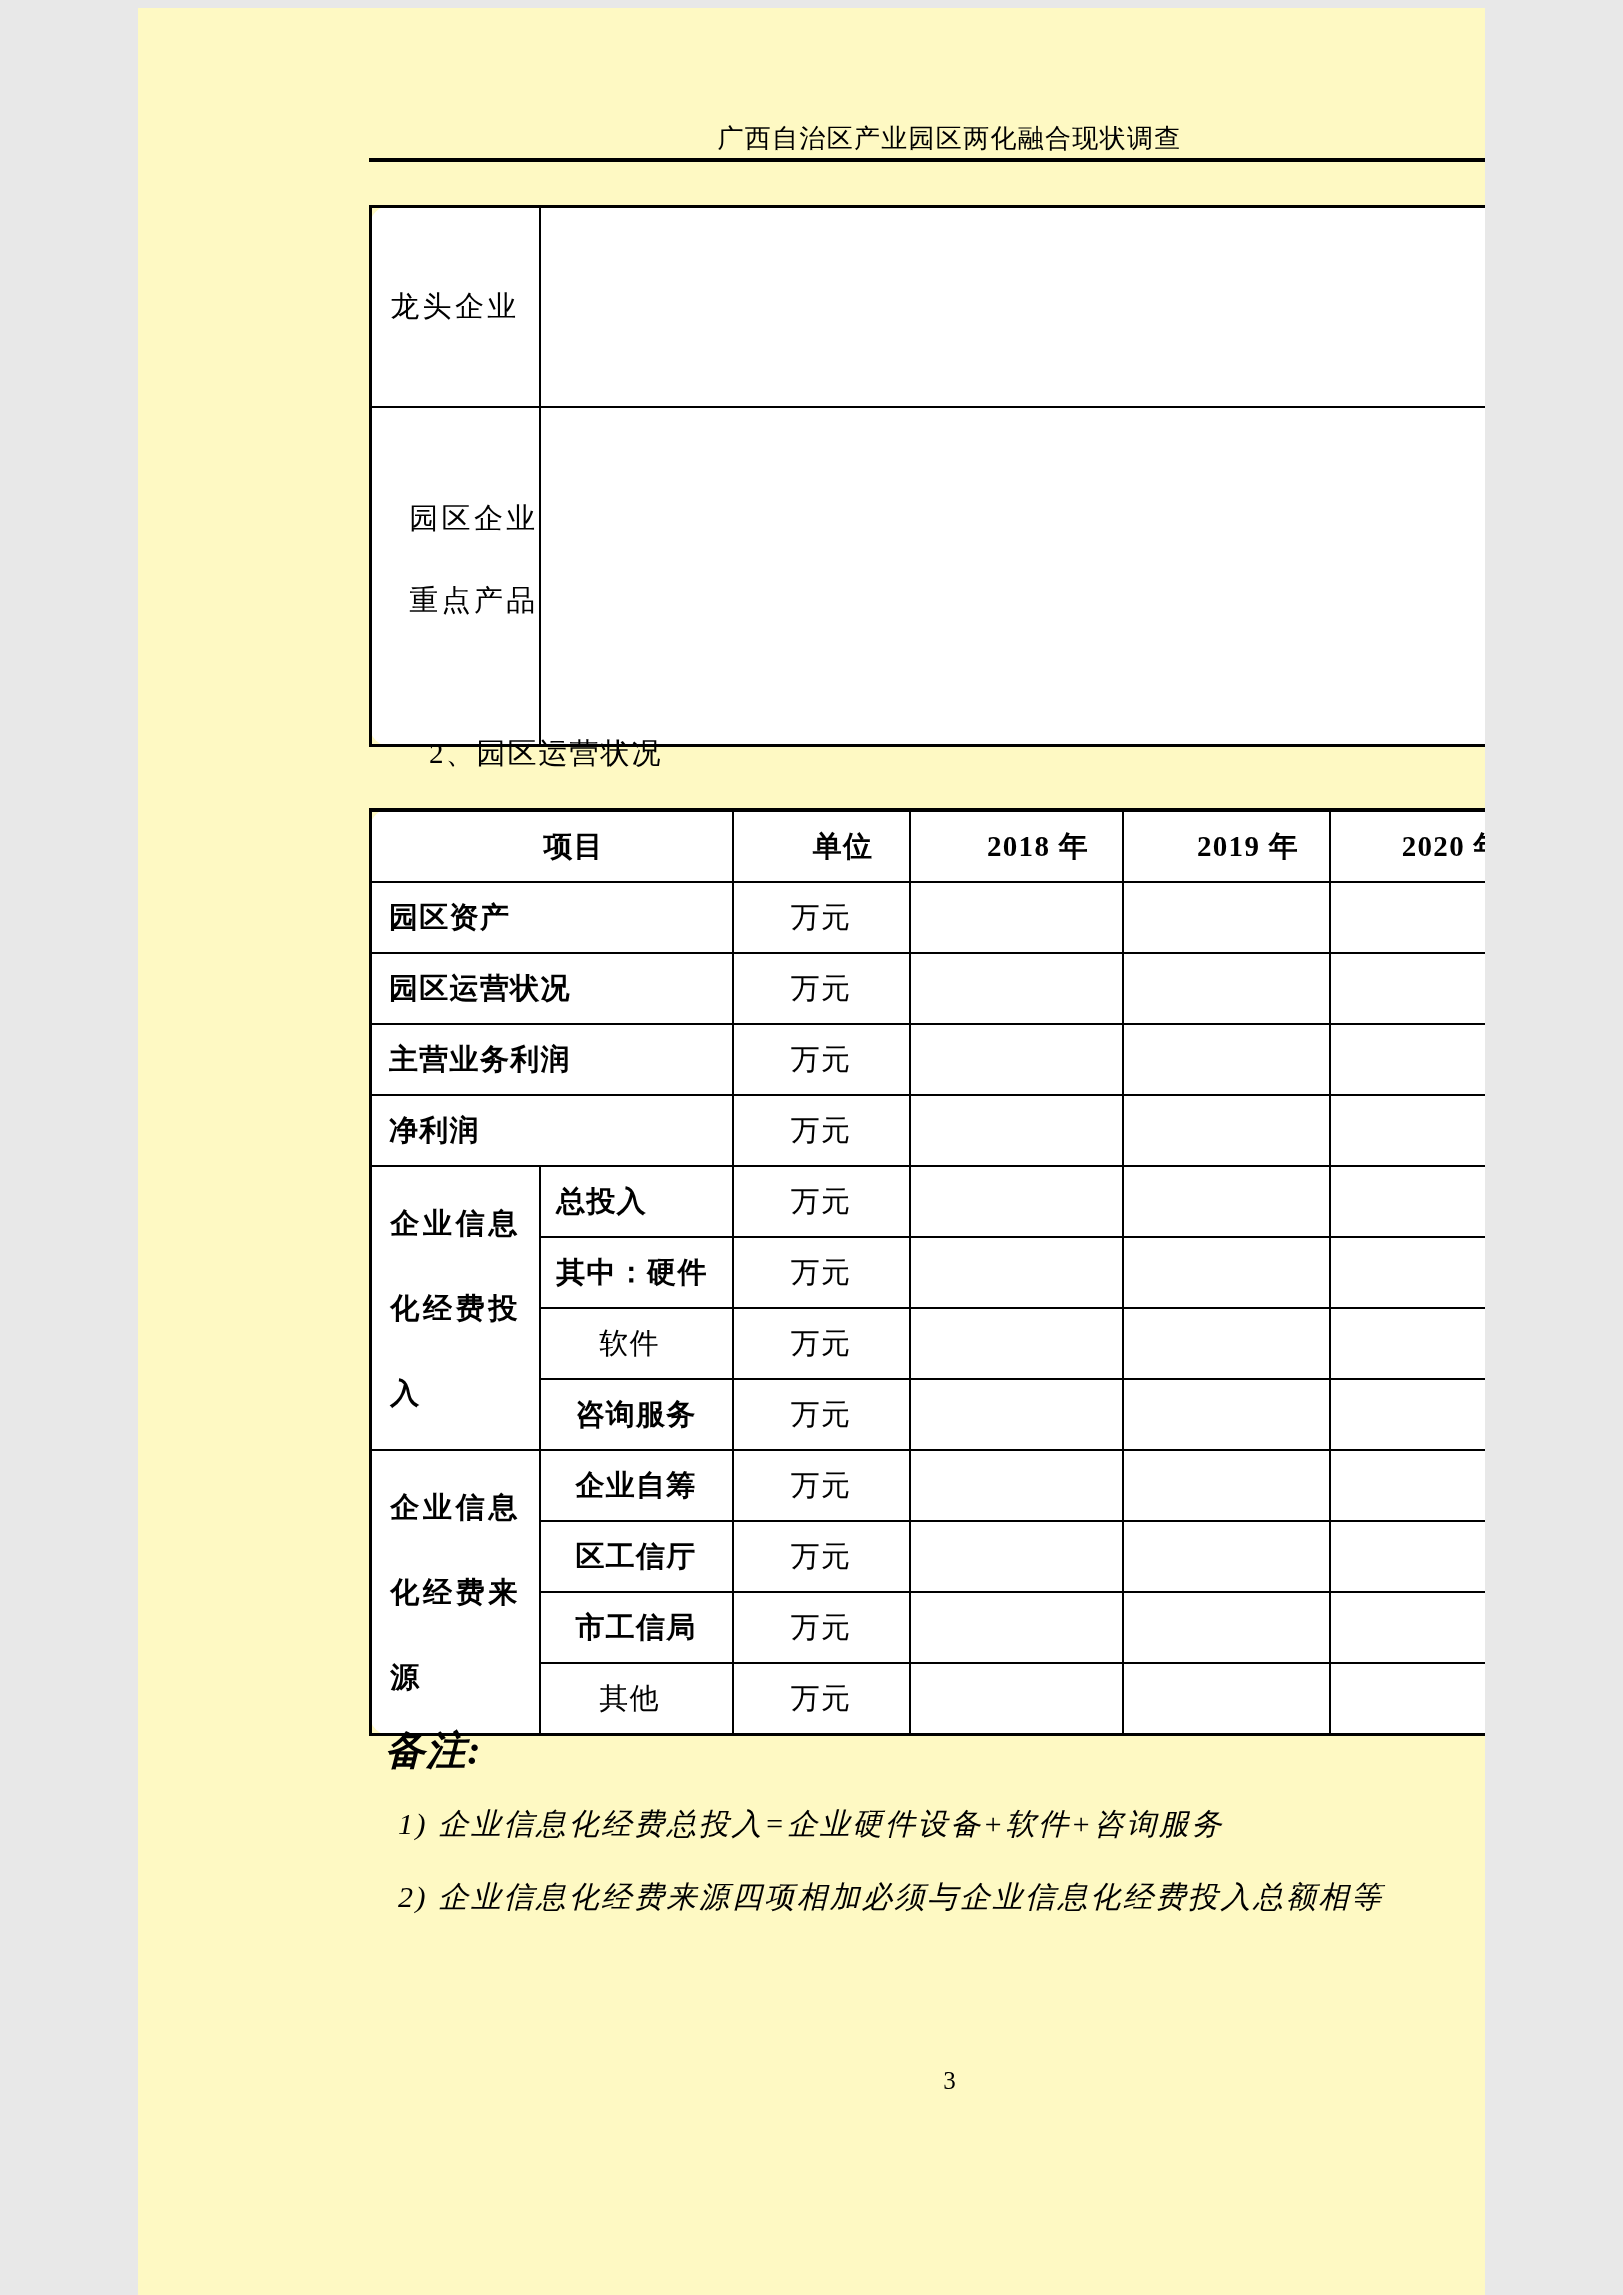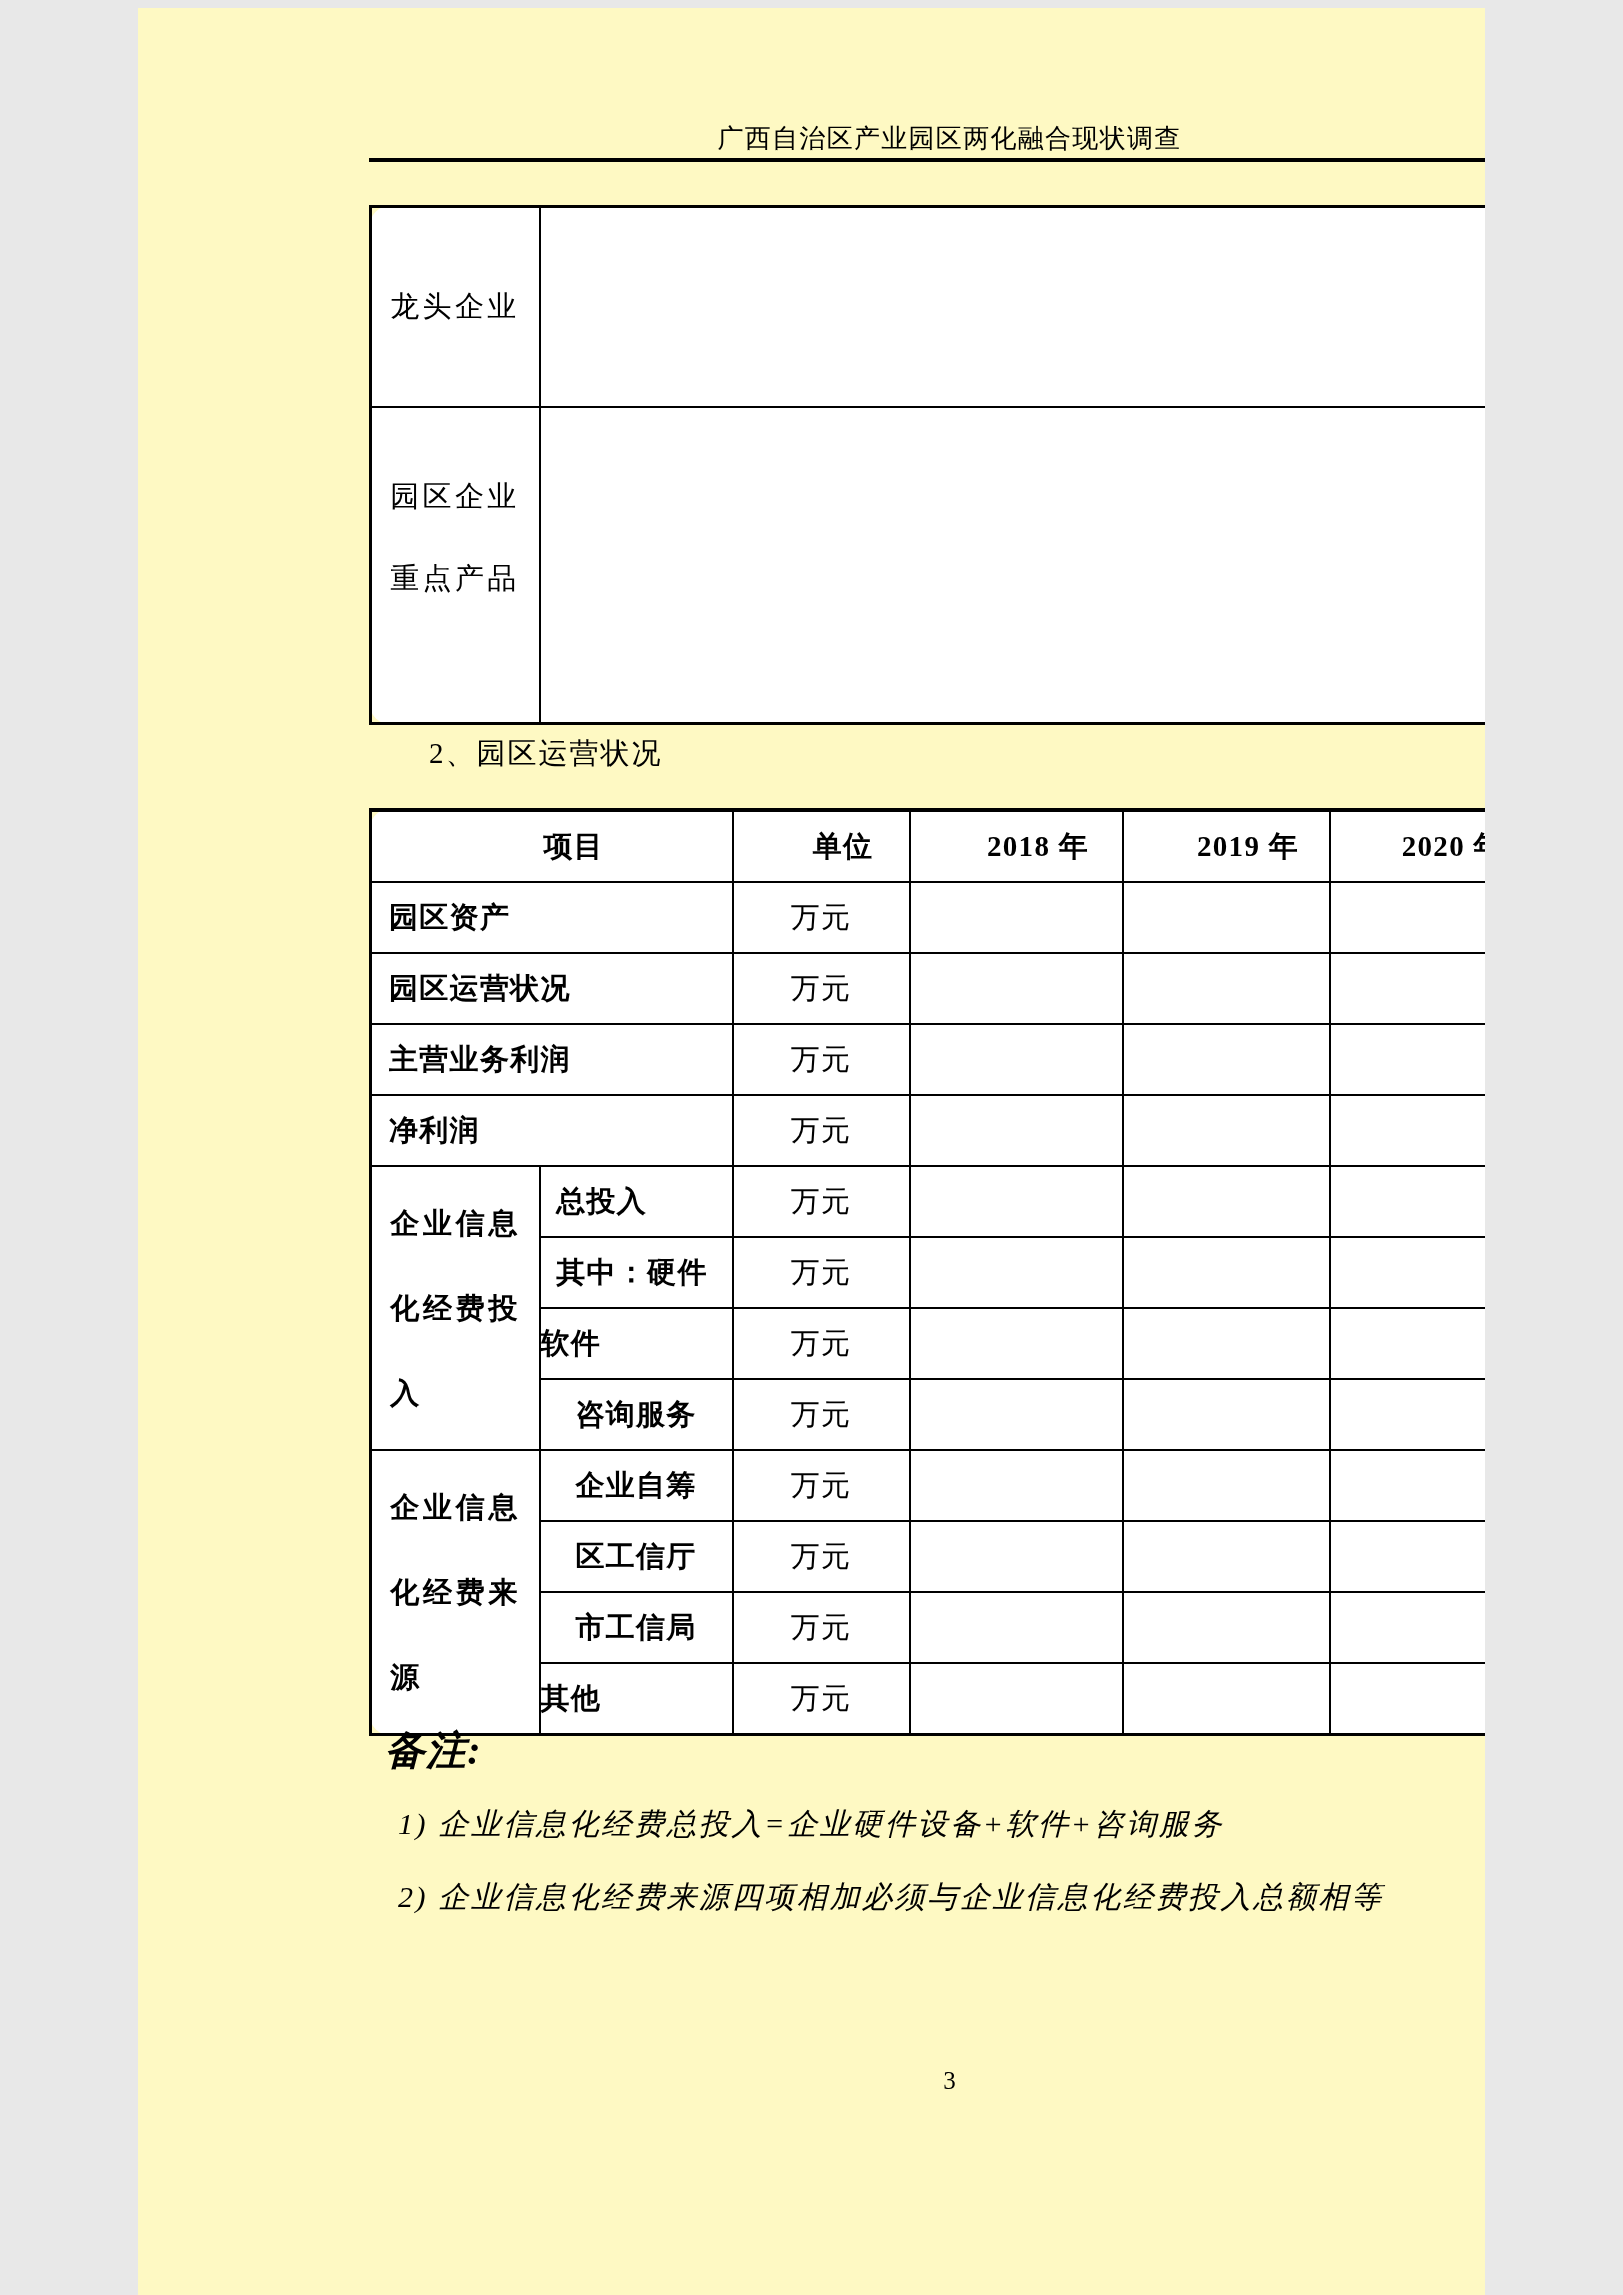--- a/index.html
+++ b/index.html
@@ -19,39 +19,39 @@
     background:#000;
   }
   
   table { border-collapse:collapse; table-layout:fixed; background:#fff;border-radius:23px; }
   td { border:2.6px solid #000; padding:0; vertical-align:middle; font-size:29px; }
   
   .t1 { position:absolute; left:231px; top:197px; width:1161px; border:3.3px solid #000; }
   .t1 .lbl { text-align:left; padding-left:18.3px; letter-spacing:3.3px; font-weight:500; }
   .t1 .r1 td { height:198px; }
   .t1 .r2 td { height:267px; }
-  .t1 .lbl2 { vertical-align:top; padding-top:47px; line-height:82px; }
+  .t1 .lbl2 { vertical-align:top; padding-top:69px; line-height:82px;text-align:right; }
   
   .sec-heading {
     position:absolute; left:291px; top:726px; font-size:29px; letter-spacing:2px;
   }
   
   .t2 { position:absolute; left:231px; top:800px; width:1161px; border:3.3px solid #000; border-top-width:4.6px; }
   .t2 tr { height:69px; }
   .t2 td { height:69px; }
   .t2 .th { text-align:center; font-weight:700; letter-spacing:1.3px;padding-left:44px; }
   .t2 .lblrow { text-align:left; padding-left:17px; font-weight:600; letter-spacing:1.3px; }
   .t2 .unit { text-align:center; font-weight:400; letter-spacing:1.3px; }
   .t2 .glabel {
     text-align:justify; text-justify:inter-ideograph;
     padding:0 18.3px; letter-spacing:2.6px; line-height:85px; font-weight:600;
     vertical-align:middle; word-break:break-all;
   }
   .t2 .sub-left   { text-align:left;  padding-left:15.7px;  font-weight:600; letter-spacing:1.3px; }
-  .t2 .sub-right  { text-align:left; padding-right:13px; font-weight:700; letter-spacing:1.3px; }
+  .t2 .sub-right  { text-align:center; padding-right:13px; font-weight:400; letter-spacing:1.3px; }
   .t2 .sub-center { text-align:center; font-weight:600; letter-spacing:1.3px; }
   .blank-cell { background:#fff; }
   
   .notes { position:absolute; left:231px; top:1707px; width:1161px; }
   .notes-title {
     font-size:40px; font-weight:700; margin:17px 0 0 15.7px; letter-spacing:1.3px;
     font-style:italic; line-height:38px;
   }
   .note-item {
     font-size:30px; font-style:italic; margin:35px 0 0 29px; letter-spacing:2.6px;

